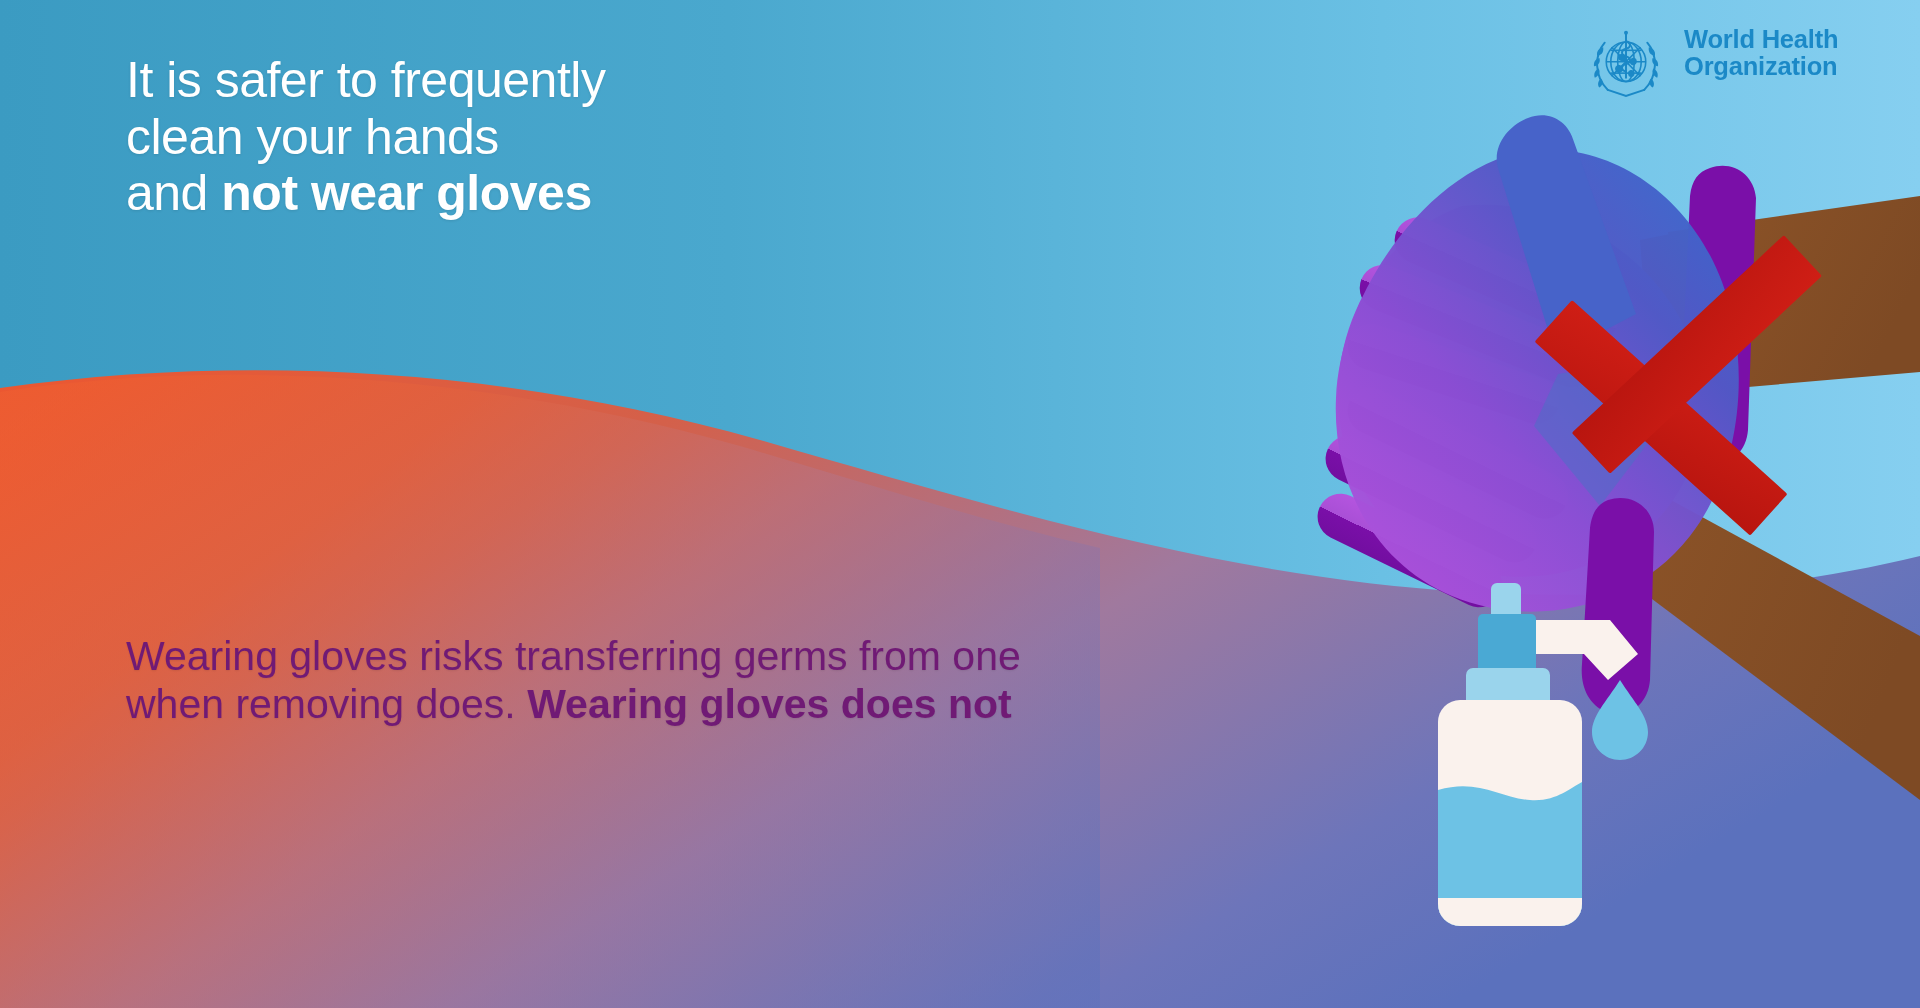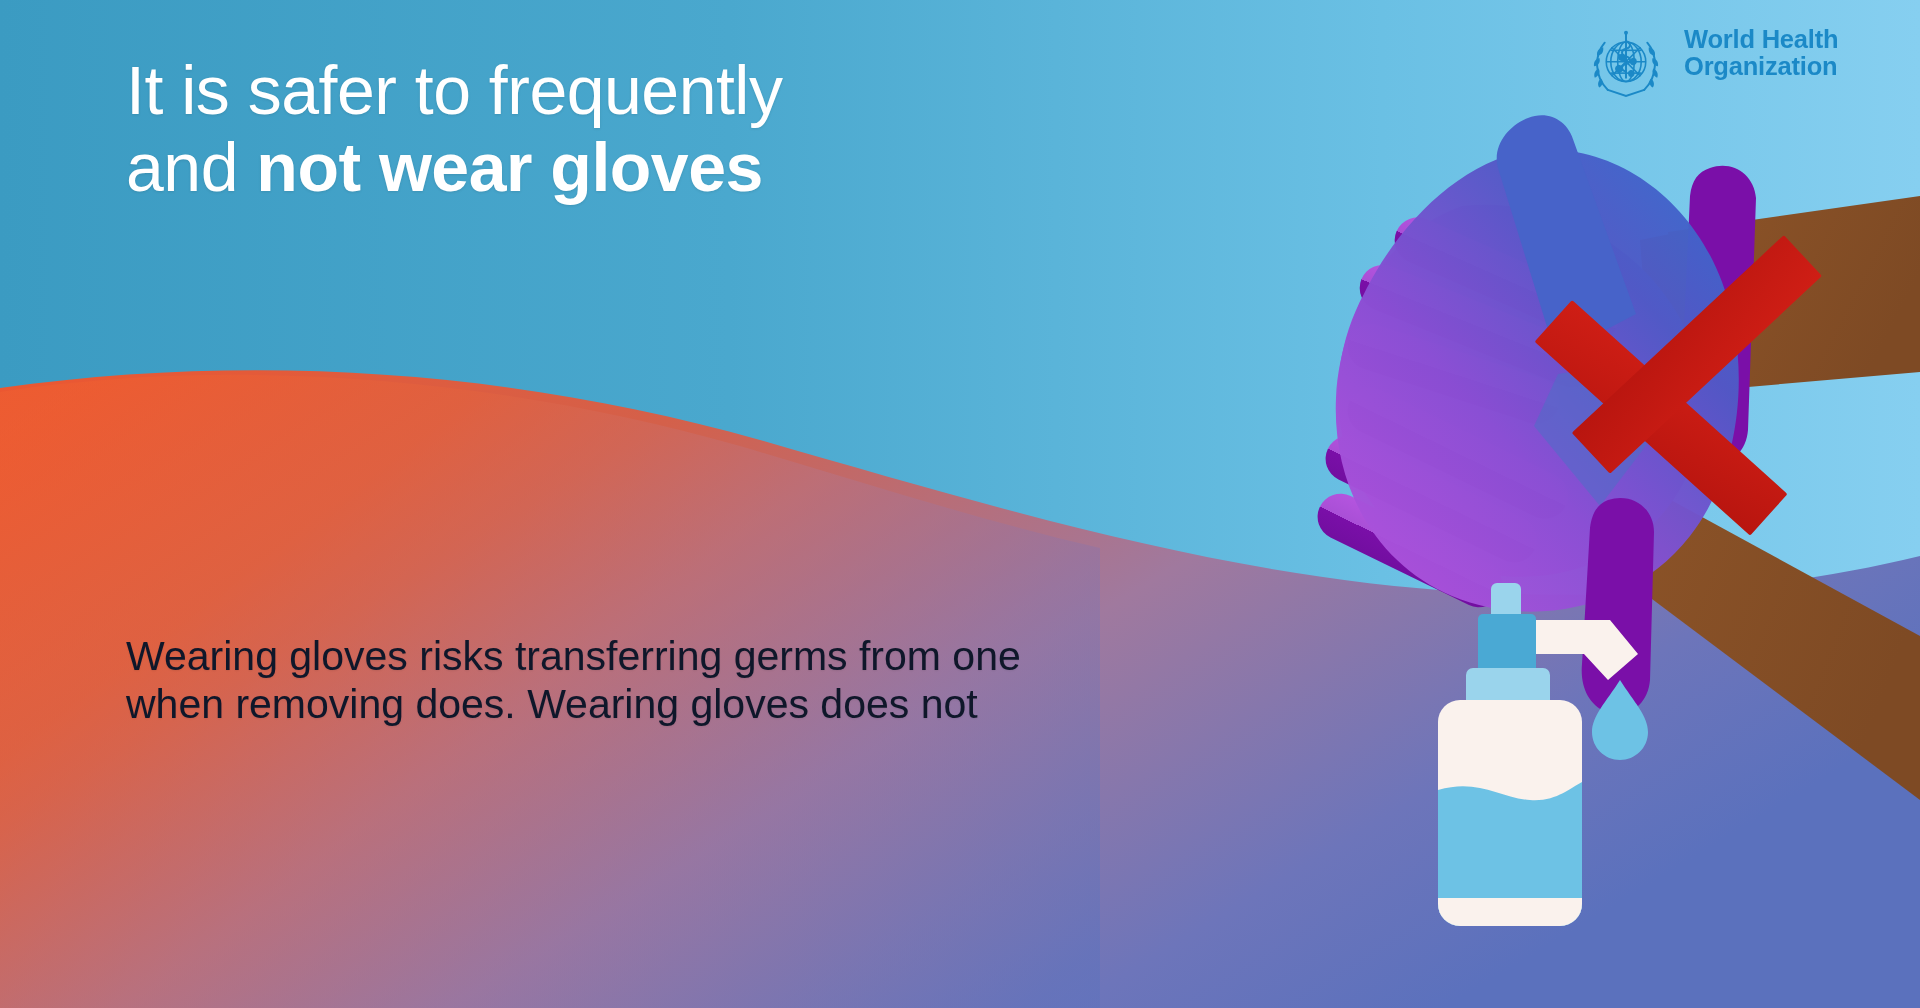--- a/index.html
+++ b/index.html
@@ -26,46 +26,46 @@
     display: block;
   }
 
   
   .headline {
     position: absolute;
     left: 126px;
     top: 52px;
     width: 1000px;
     color: #ffffff;
-    font-size: 68px;
+    font-size: 50px;
     line-height: 1.13;
     letter-spacing: -0.5px;
     font-weight: 300;
     text-shadow: 0 1px 3px rgba(0,0,0,0.10);
   }
   .headline .hl-strong {
     font-weight: 700;
     letter-spacing: -0.5px;
   }
   .headline .hl-line { display: block; white-space: nowrap; }
 
   
   .bodycopy {
     position: absolute;
     left: 126px;
     top: 632px;
     width: 1110px;
-    color: #0f172a;
+    color: #701a75;
     font-size: 41px;
     line-height: 1.18;
     font-weight: 300;
     text-shadow: 0 1px 2px rgba(0,0,0,0.08);
   }
   .bodycopy .bc-line { display: block; white-space: nowrap; }
-  .bodycopy .bc-strong { font-weight: 400; }
+  .bodycopy .bc-strong { font-weight: 700; }
 
   
   .who-logo {
     position: absolute;
     left: 1588px;
     top: 26px;
     display: flex;
     align-items: flex-start;
     gap: 20px;
   }
@@ -259,20 +259,21 @@
       <path d="M1620,680
                C 1634,702 1648,716 1648,732
                C 1648,748 1635,760 1620,760
                C 1605,760 1592,748 1592,732
                C 1592,716 1606,702 1620,680 Z" fill="#6dc2e5"></path>
     </g>
   </svg>
 
   <div class="headline">
     <span class="hl-line">It is safer to frequently</span>
+    <span class="hl-line">clean your hands</span>
     <span class="hl-line"><span>and </span><span class="hl-strong">not wear gloves</span></span>
   </div>
 
   <div class="bodycopy">
     <span class="bc-line">Wearing gloves risks transferring germs from one</span>
     <span class="bc-line"><span>when removing does. </span><span class="bc-strong">Wearing gloves does not</span></span>
   </div>
 
   <div class="who-logo">
     <svg class="who-emblem" viewBox="0 0 100 100">

